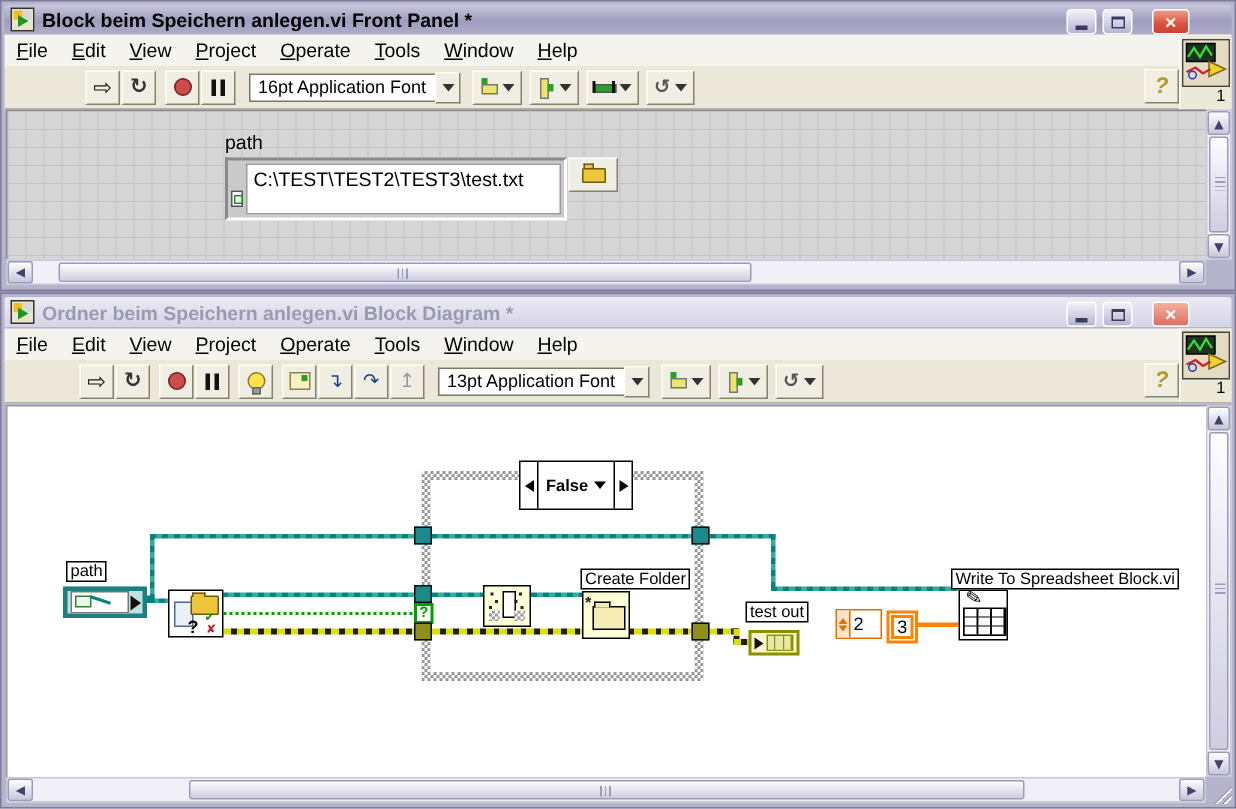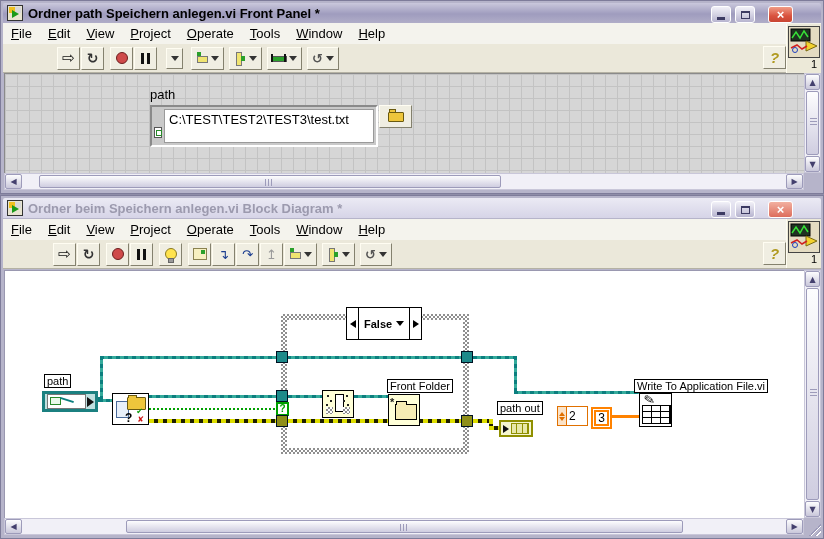--- a/index.html
+++ b/index.html
@@ -166,21 +166,21 @@
 
 <div id="screen">
 
   <div class="window w1">
     <div class="titlebar">
       <div class="vi-titleicon">
           <i class="q1"></i>
           <i class="q2"></i>
           <i class="tri"></i>
         </div>
-      <span class="title-text">Ordner path Speichern anlegen.vi Front Panel *</span>
+      <span class="title-text">Block beim Speichern anlegen.vi Front Panel *</span>
       <div class="cap-btn btn-min">
           <i class="glyph-min"></i>
         </div>
       <div class="cap-btn btn-max">
           <i class="glyph-max"></i>
         </div>
       <div class="cap-btn btn-close">
           <span>×</span>
         </div>
     </div>
@@ -206,20 +206,21 @@
       <div class="tbtn">
           <i class="abort-circle"></i>
         </div>
       <div class="tbtn">
           <span class="pause-bars">
             <i></i>
             <i></i>
           </span>
         </div>
       <div class="fontcombo">
+        <div class="fontbox">16pt Application Font</div>
         <div class="fontdd">
             <i class="dd-arrow"></i>
           </div>
       </div>
       <div class="dbtn">
           <i class="g-align"></i>
           <i class="dd-arrow"></i>
         </div>
       <div class="dbtn">
           <i class="g-dist"></i>
@@ -336,20 +337,26 @@
         </div>
       <div class="tbtn">
           <span class="glyphfont icon-step">↴</span>
         </div>
       <div class="tbtn">
           <span class="glyphfont icon-step">↷</span>
         </div>
       <div class="tbtn">
           <span class="glyphfont icon-step out">↥</span>
         </div>
+      <div class="fontcombo">
+        <div class="fontbox">13pt Application Font</div>
+        <div class="fontdd">
+            <i class="dd-arrow"></i>
+          </div>
+      </div>
       <div class="dbtn">
           <i class="g-align"></i>
           <i class="dd-arrow"></i>
         </div>
       <div class="dbtn">
           <i class="g-dist"></i>
           <i class="dd-arrow"></i>
         </div>
       <div class="dbtn">
           <span class="glyphfont g-reorder">↺</span>
@@ -425,34 +432,34 @@
       <div class="abs tunnel t-olive" style="left:456px;top:144px;"></div>
 
       <div class="abs node-icon pale" style="left:317px;top:119px;width:32px;height:28px;">
         <i class="strip-bar"></i>
         <i class="abs checker strip-ck" style="left:3px;"></i>
         <i class="abs checker strip-ck" style="right:3px;"></i>
         <i class="abs strip-dots" style="left:4px;top:4px;box-shadow:3px 5px #222,-1px 9px #222;"></i>
         <i class="abs strip-dots" style="right:5px;top:4px;box-shadow:-3px 5px #222,1px 9px #222;"></i>
       </div>
 
-      <div class="abs bd-labelbox" style="left:382px;top:108px;">Front Folder</div>
+      <div class="abs bd-labelbox" style="left:382px;top:108px;">Create Folder</div>
       <div class="abs node-icon pale" style="left:383px;top:123px;width:32px;height:32px;">
         <span class="cf-spark">*</span>
         <i class="cf-folder"></i>
       </div>
 
       <div class="wire wh-path" style="left:468px;top:85px;width:44px;"></div>
       <div class="wire wv-path" style="left:509px;top:85px;height:38px;"></div>
       <div class="wire wh-path" style="left:509px;top:120px;width:125px;"></div>
       <div class="wire wh-err" style="left:468px;top:148px;width:20px;"></div>
       <div class="wire wv-err" style="left:484px;top:148px;height:10px;"></div>
       <div class="wire wh-err" style="left:484px;top:155px;width:12px;"></div>
 
-      <div class="abs bd-labelbox" style="left:492px;top:130px;">path out</div>
+      <div class="abs bd-labelbox" style="left:492px;top:130px;">test out</div>
       <div class="abs eo-term" style="left:494px;top:149px;width:34px;height:17px;">
         <i class="eo-arrow"></i>
         <span class="eo-cluster">
             <i></i>
             <i></i>
             <i></i>
           </span>
       </div>
 
       <div class="abs num2" style="left:552px;top:135px;width:31px;height:20px;">
@@ -460,21 +467,21 @@
             <i class="up"></i>
             <i class="dn"></i>
           </span>
         <span class="val">2</span>
       </div>
       <div class="abs num3" style="left:586px;top:136px;width:21px;height:22px;">
         <span class="inner">3</span>
       </div>
       <div class="wire wh-num" style="left:605px;top:144px;width:29px;"></div>
 
-      <div class="abs bd-labelbox" style="left:629px;top:108px;">Write To Application File.vi</div>
+      <div class="abs bd-labelbox" style="left:629px;top:108px;">Write To Spreadsheet Block.vi</div>
       <div class="abs node-icon write-icon" style="left:634px;top:122px;width:33px;height:34px;">
         <span class="glyphfont write-pencil">✎</span>
         <i class="write-grid"></i>
       </div>
     </div>
 
     <div class="sbar" style="left:803px;top:74px;width:17px;height:248px;">
       <div class="sb-btn" style="left:0;top:0;width:15px;height:16px;">
           <span class="glyphfont">▲</span>
         </div>

